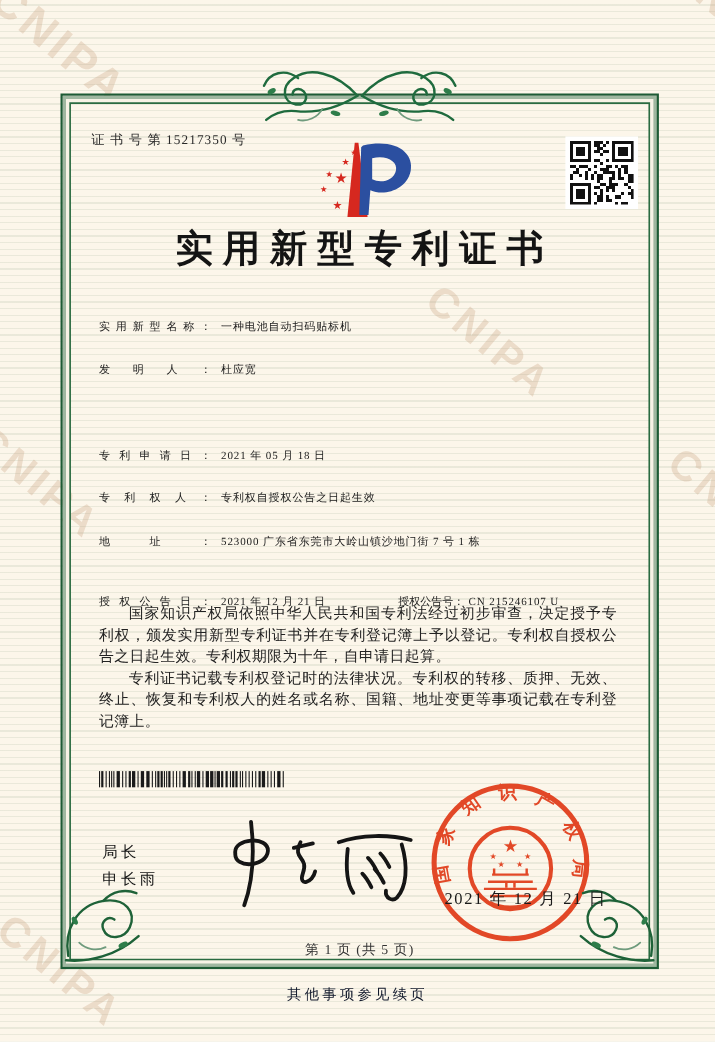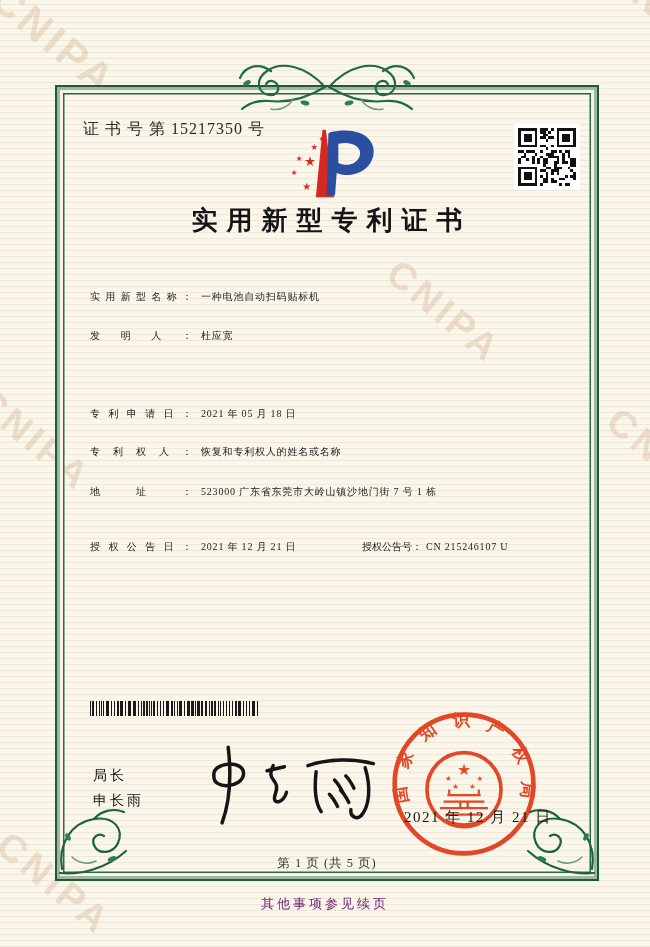--- a/index.html
+++ b/index.html
@@ -17,39 +17,39 @@
     position:absolute;font-family:"Liberation Sans","DejaVu Sans",sans-serif;
     font-weight:bold;font-size:38px;letter-spacing:4px;
     color:rgba(198,158,126,.30);transform:rotate(40deg);white-space:nowrap;z-index:1;
   }
   .sheet{
     position:absolute;left:55px;top:85px;width:540px;height:792px;z-index:2;
     border:2.5px solid #1d5b35;box-sizing:content-box;
     box-shadow: inset 0 0 0 3px #9fb7a0, inset 0 0 0 6px #f7f3e6, inset 0 0 0 7.5px #2a6b41;
   }
   .orn{position:absolute;z-index:3;}
-  .certno{position:absolute;left:26px;top:32px;font-size:16px;letter-spacing:1px;color:#2a2a2a;}
+  .certno{position:absolute;left:26px;top:32px;font-size:12px;letter-spacing:1px;color:#2a2a2a;}
   .logo{position:absolute;left:198px;top:34px;width:150px;height:84px;}
   .qrbox{position:absolute;right:17px;top:37px;width:66px;height:66px;background:#fff;padding:4px;box-sizing:border-box;}
   .title{position:absolute;left:0;right:0;top:116px;margin:0;text-align:center;
-    font-size:26px;font-weight:700;letter-spacing:9px;color:#141414;text-indent:9px;}
+    font-size:34px;font-weight:700;letter-spacing:9px;color:#141414;text-indent:9px;}
   .frow{position:absolute;left:33px;right:30px;font-size:10px;color:#1b1b1b;white-space:nowrap;}
   .flabel{display:inline-block;width:102px;text-align:justify;text-align-last:justify;vertical-align:bottom;}
   .fvalue{margin-left:9px;letter-spacing:.8px;}
   .pair2{position:absolute;left:272px;top:0;}
   .paras{position:absolute;left:33px;right:36px;top:461px;font-size:13.5px;line-height:19.5px;
     color:#222;text-align:justify;letter-spacing:.4px;}
   .paras p{margin:0;text-indent:2em;}
   .barcode{position:absolute;left:33px;top:614px;width:173px;height:15px;}
   .signer{position:absolute;left:36px;top:676px;font-size:14px;line-height:25px;color:#111;letter-spacing:3px;}
   .sig{position:absolute;left:128px;top:648px;width:205px;height:92px;}
   .seal{position:absolute;left:333px;top:623px;width:148px;height:148px;mix-blend-mode:multiply;opacity:.93;}
   .sealdate{position:absolute;left:347px;top:721px;font-size:15px;letter-spacing:1.5px;color:#1a1a1a;z-index:5;white-space:nowrap;}
   .pageno{position:absolute;left:0;right:0;top:768px;text-align:center;font-size:12.5px;color:#333;letter-spacing:1px;}
-  .note{position:absolute;left:0;right:0;top:895px;text-align:center;font-size:13px;color:#701a75;letter-spacing:3px;z-index:2;}
+  .note{position:absolute;left:0;right:0;top:895px;text-align:center;font-size:13px;color:#0f172a;letter-spacing:3px;z-index:2;}
 </style>
 </head>
 <body>
 
 <div class="page">
 
   <span class="wm" style="left:-20px;top:16px;font-size:42px">CNIPA</span>
   <span class="wm" style="left:598px;top:-8px">CNIPA</span>
   <span class="wm" style="left:376px;top:290px">CNIPA</span>
   <span class="wm" style="left:-34px;top:418px">CNIPA</span>
@@ -241,32 +241,36 @@
     <div class="frow" style="top:203px">
       <span class="flabel">实用新型名称：</span><span class="fvalue">一种电池自动扫码贴标机</span>
     </div>
     <div class="frow" style="top:242px">
       <span class="flabel">发明人：</span><span class="fvalue">杜应宽</span>
     </div>
     <div class="frow" style="top:320px">
       <span class="flabel">专利申请日：</span><span class="fvalue">2021 年 05 月 18 日</span>
     </div>
     <div class="frow" style="top:358px">
-      <span class="flabel">专利权人：</span><span class="fvalue">恢复和专利权人的姓名或名称</span>
+      <span class="flabel">专利权人：</span><span class="fvalue">专利权自授权公告之日起生效</span>
     </div>
     <div class="frow" style="top:398px">
       <span class="flabel">地址：</span><span class="fvalue">523000 广东省东莞市大岭山镇沙地门街 7 号 1 栋</span>
     </div>
     <div class="frow" style="top:453px">
       <span class="flabel">授权公告日：</span><span class="fvalue">2021 年 12 月 21 日</span>
       <span class="pair2">
         <span>授权公告号：</span><span class="fvalue" style="margin-left:4px">CN 215246107 U</span>
       </span>
     </div>
 
+    <div class="paras">
+      <p>国家知识产权局依照中华人民共和国专利法经过初步审查，决定授予专利权，颁发实用新型专利证书并在专利登记簿上予以登记。专利权自授权公告之日起生效。专利权期限为十年，自申请日起算。</p>
+      <p>专利证书记载专利权登记时的法律状况。专利权的转移、质押、无效、终止、恢复和专利权人的姓名或名称、国籍、地址变更等事项记载在专利登记簿上。</p>
+    </div>
 
     <svg id="barcode-svg" class="barcode" viewBox="0 0 173 15" preserveAspectRatio="none">
         <rect x="0" y="0" width="1" height="15" fill="#1a1a1a"></rect>
         <rect x="2" y="0" width="2" height="15" fill="#1a1a1a"></rect>
         <rect x="6" y="0" width="1" height="15" fill="#1a1a1a"></rect>
         <rect x="9" y="0" width="1" height="15" fill="#1a1a1a"></rect>
         <rect x="11" y="0" width="1" height="15" fill="#1a1a1a"></rect>
         <rect x="13" y="0" width="1" height="15" fill="#1a1a1a"></rect>
         <rect x="16" y="0" width="3" height="15" fill="#1a1a1a"></rect>
         <rect x="21" y="0" width="1" height="15" fill="#1a1a1a"></rect>

